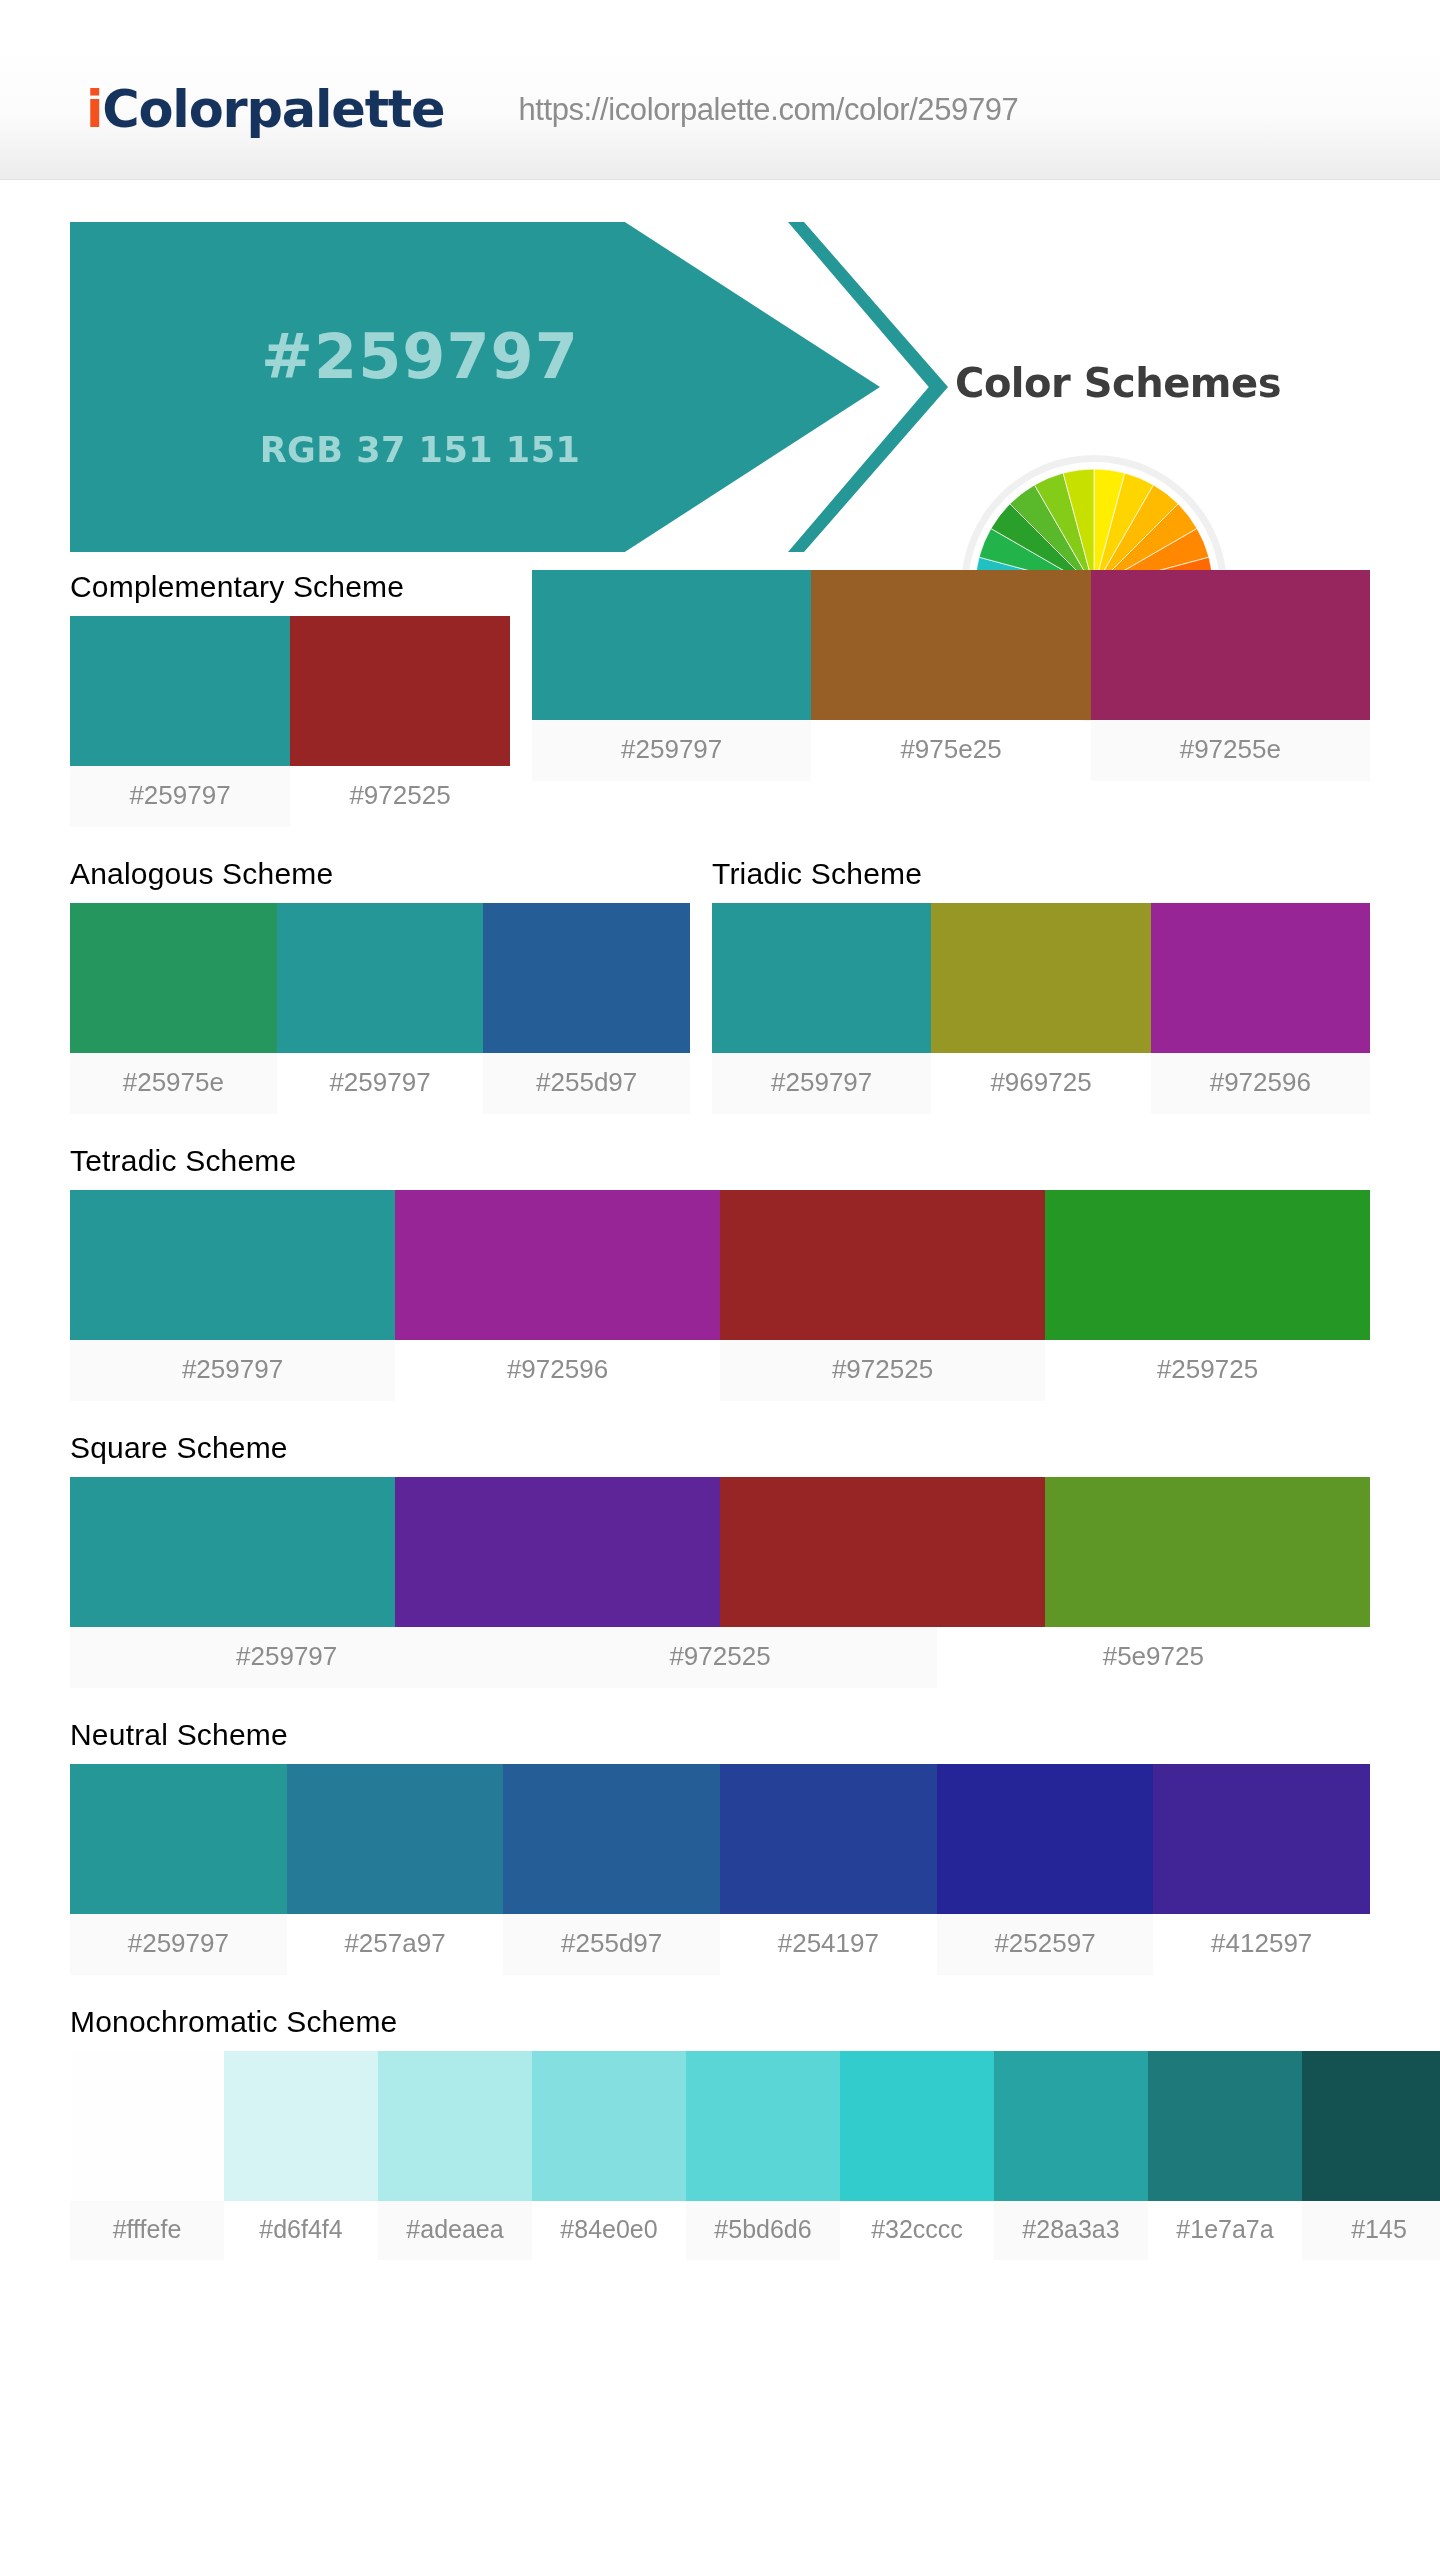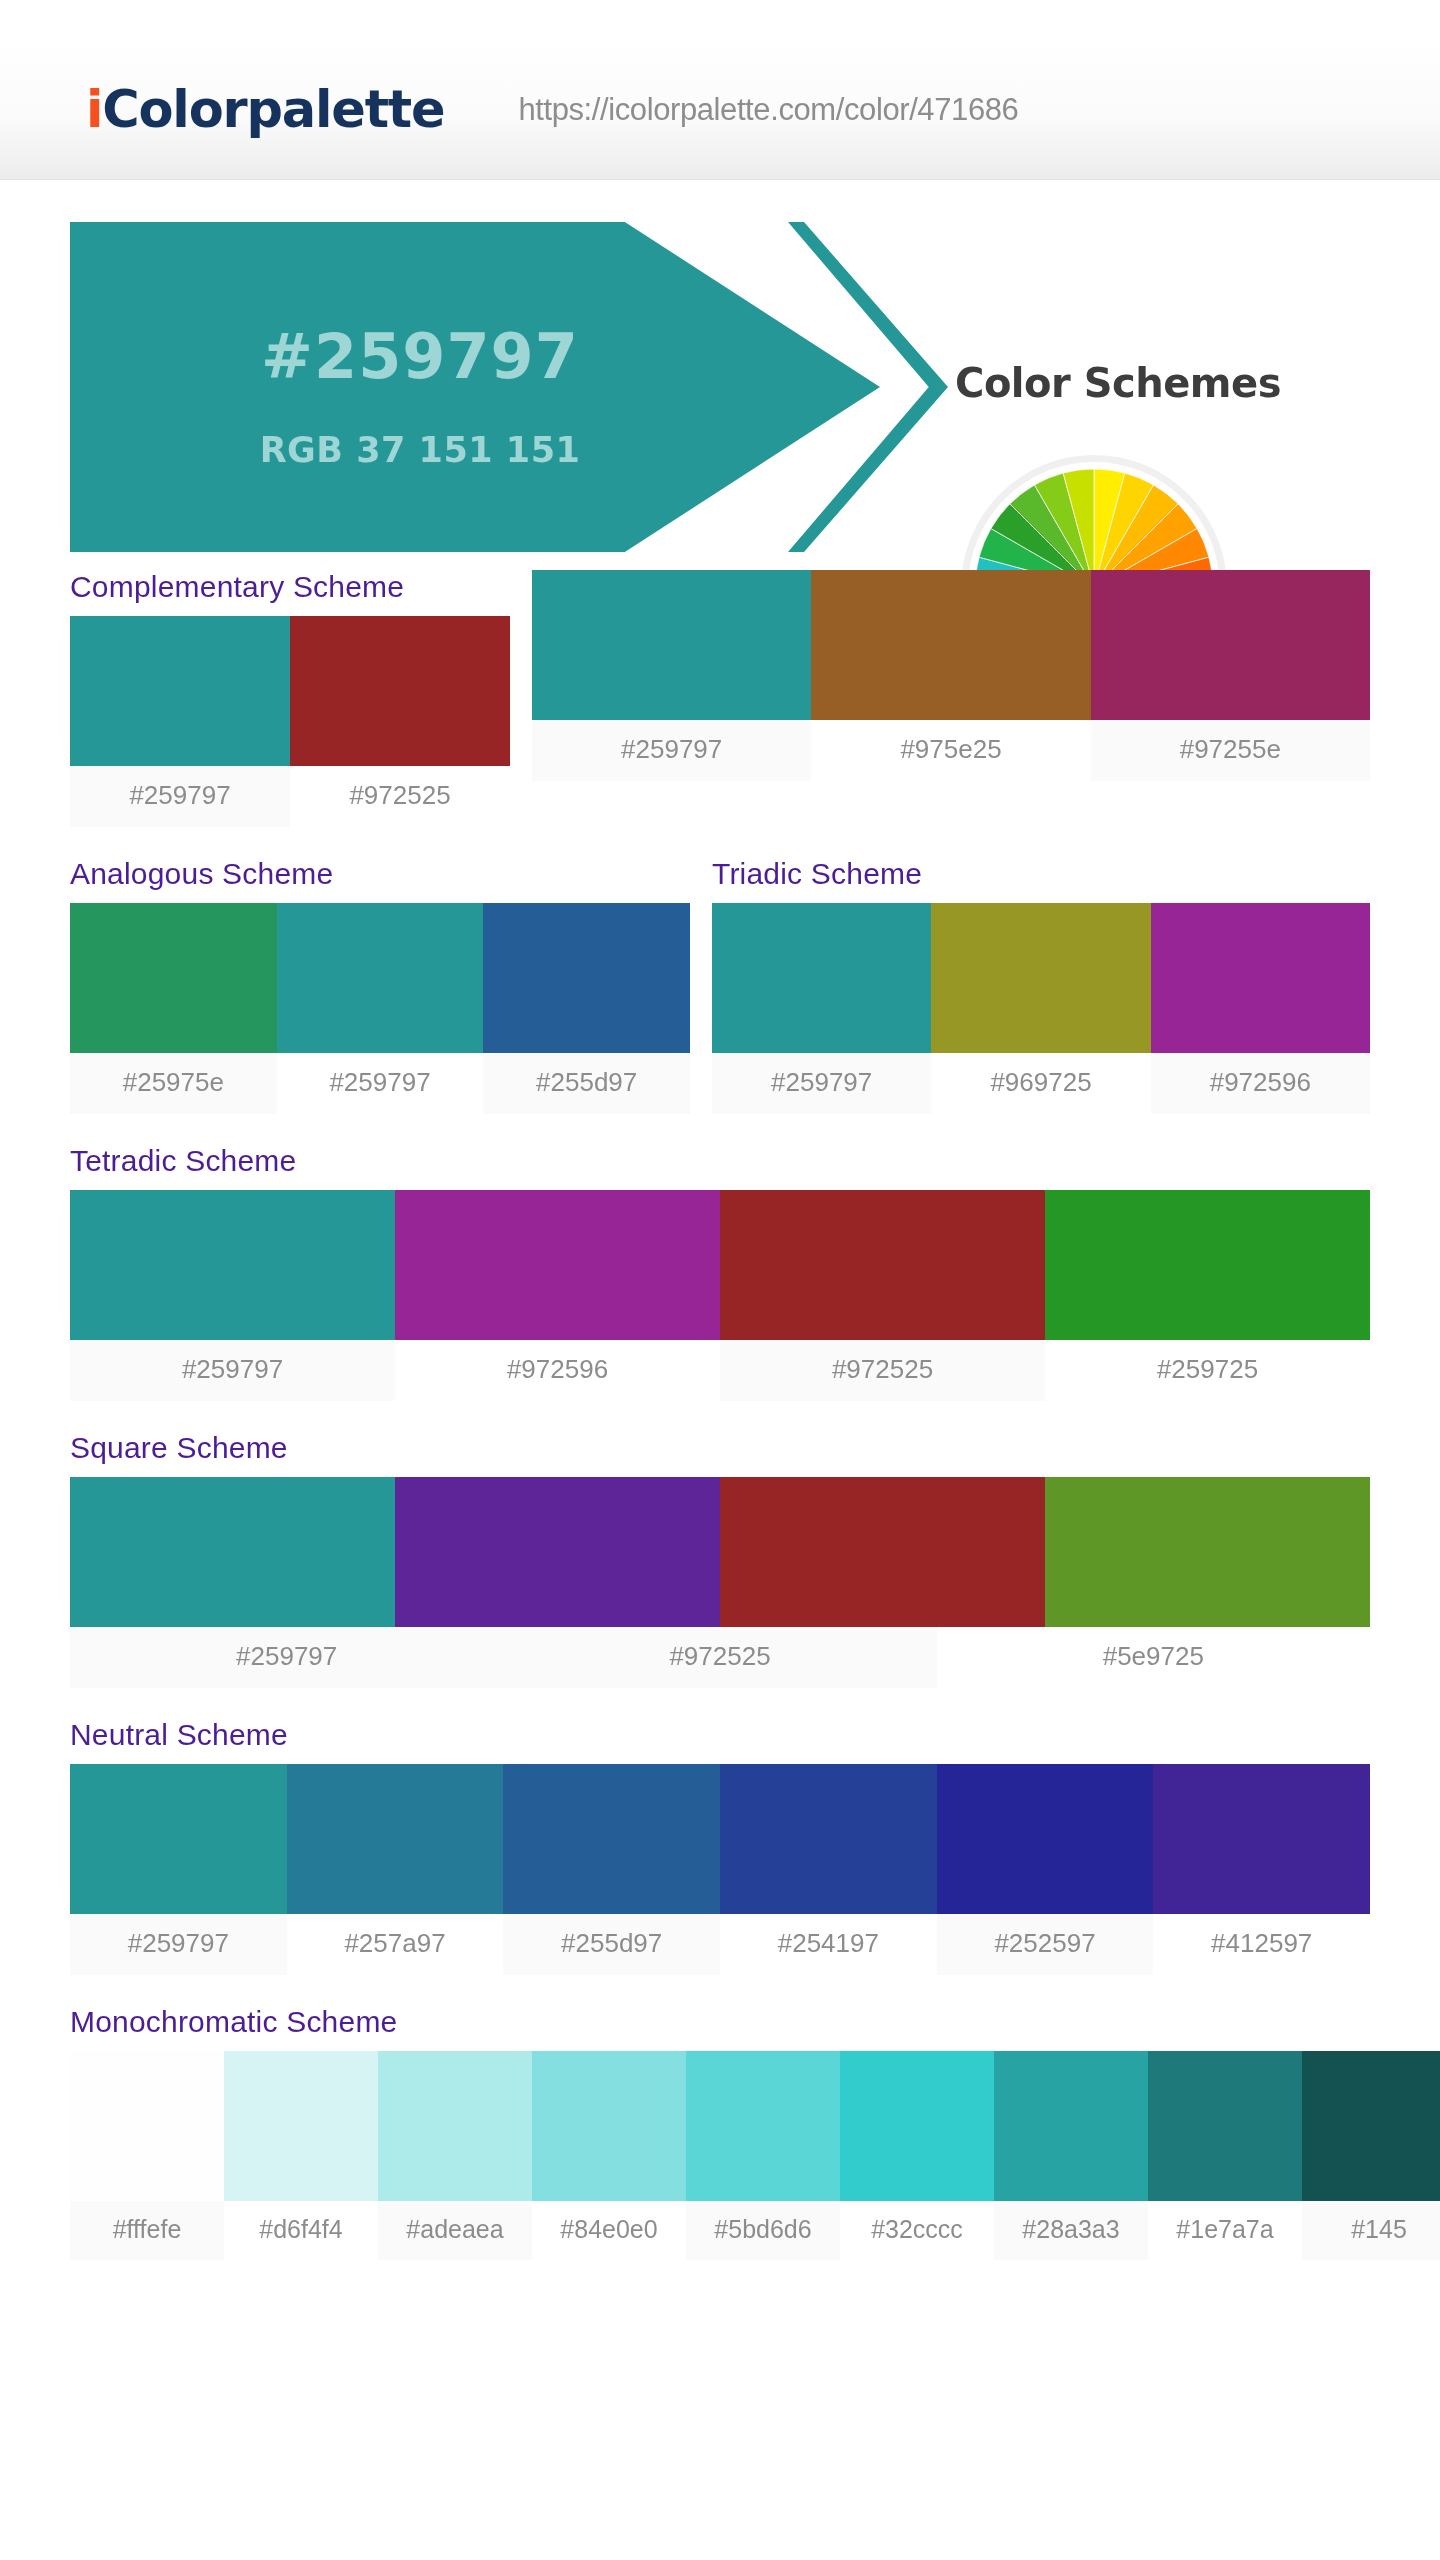--- a/index.html
+++ b/index.html
@@ -108,21 +108,21 @@
     padding: 7px;
   }
   .wheel { width: 100%; height: 100%; display: block; border-radius: 50%; }
 
   
   .schemes { position: relative; padding: 0 0 0 0; }
   .row { display: flex; gap: 22px; padding: 0 70px; margin-bottom: 30px; }
   .scheme { position: relative; }
   .scheme-title {
     font-size: 30px;
-    color: #4c1d95;
+    color: #000000;
     font-weight: 300;
     letter-spacing: 0.2px;
     margin-bottom: 12px;
     white-space: nowrap;
     font-family: "Liberation Sans", sans-serif;
   }
   .swatch-strip { display: flex; width: 100%; height: 150px; }
   .swatch { flex: 1 1 0; height: 150px; }
   .label-strip { display: flex; width: 100%; }
   .label {
@@ -143,21 +143,21 @@
 </style>
 </head>
 <body>
 
 <div class="page">
 
   <div class="header">
     <div class="logo">
       <span class="i">i</span><span>Colorpalette</span>
     </div>
-    <div class="url">https://icolorpalette.com/color/471686</div>
+    <div class="url">https://icolorpalette.com/color/259797</div>
   </div>
 
   <div class="hero">
     <div class="hero-arrow">
       <div class="arrow-main"></div>
       <div class="arrow-chevron"></div>
       <div class="hero-hex" style="color: rgb(158, 213, 213);">#259797</div>
       <div class="hero-rgb" style="color: rgb(158, 213, 213);">RGB 37 151 151</div>
     </div>
     <div class="schemes-title">Color Schemes</div>

